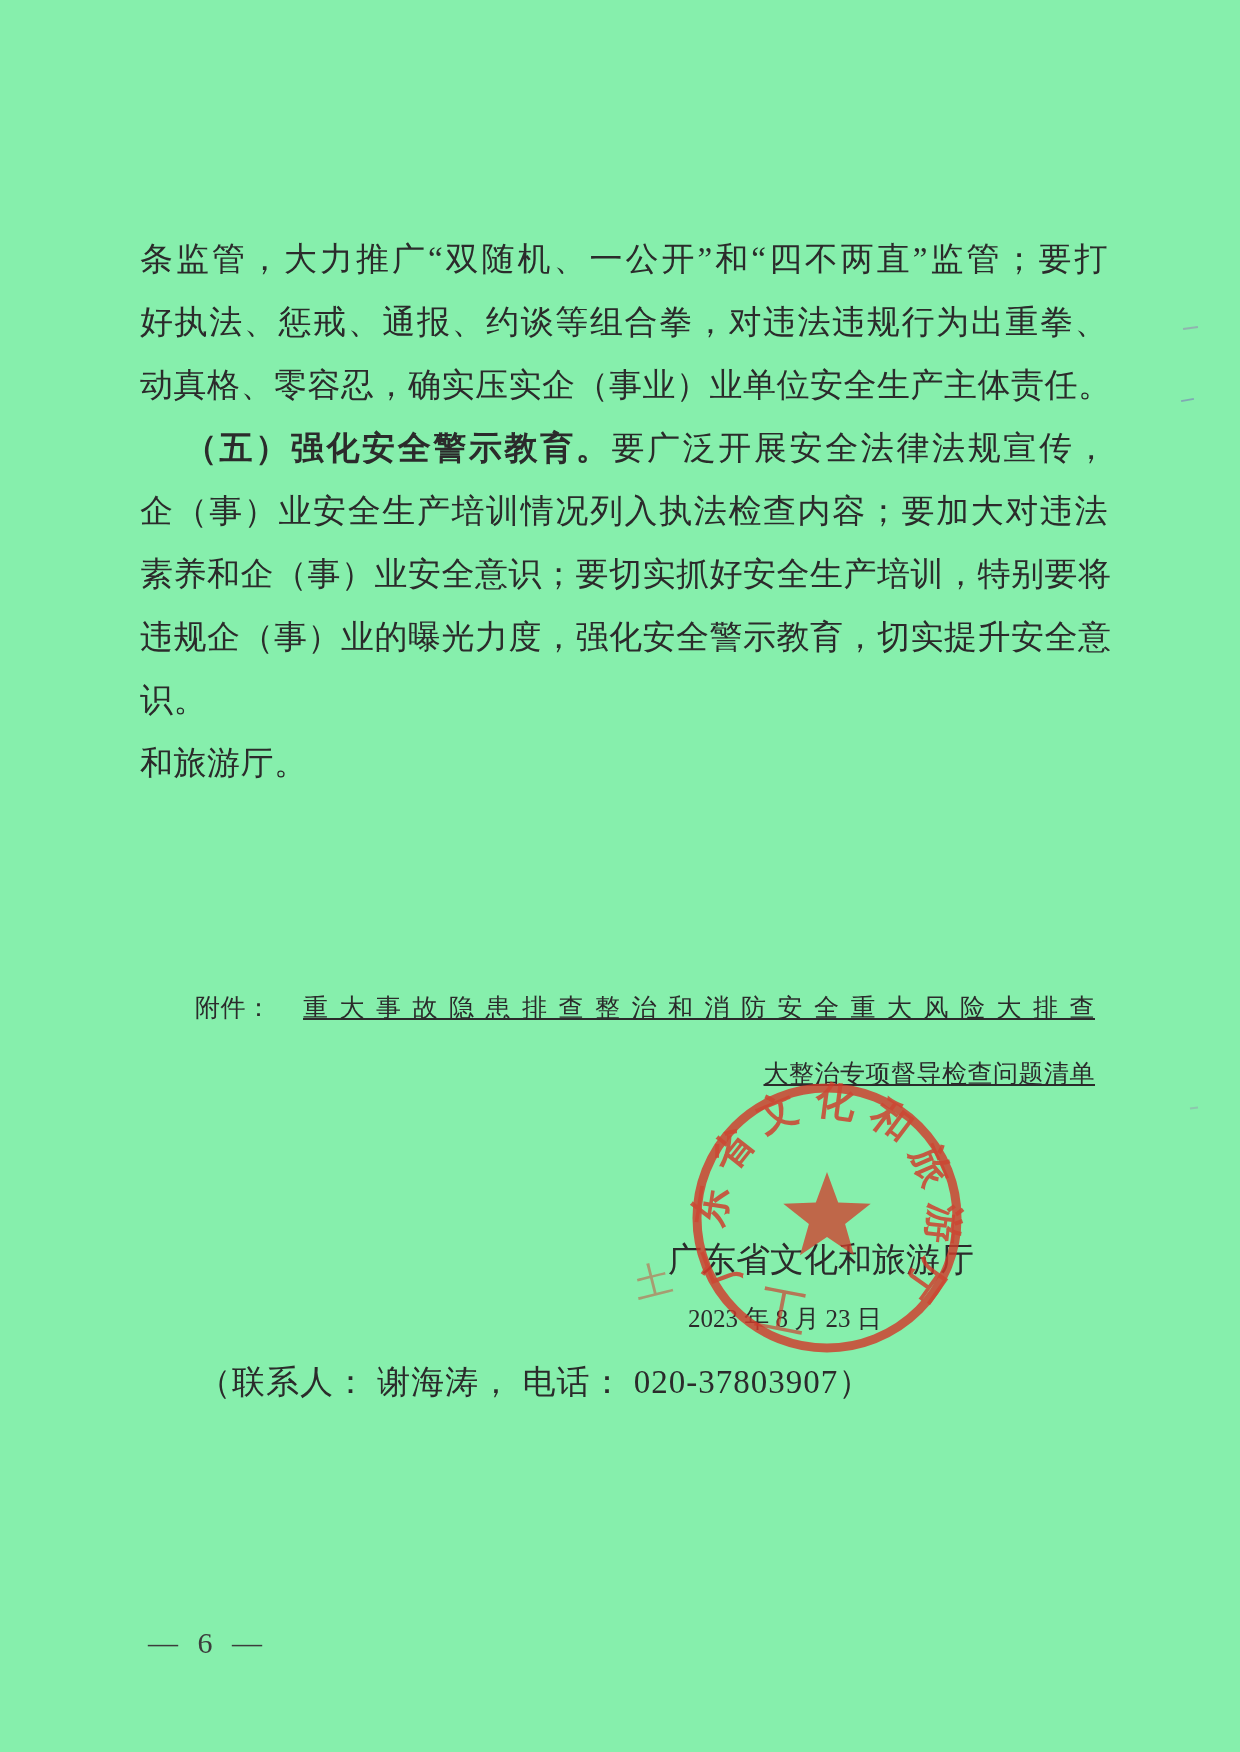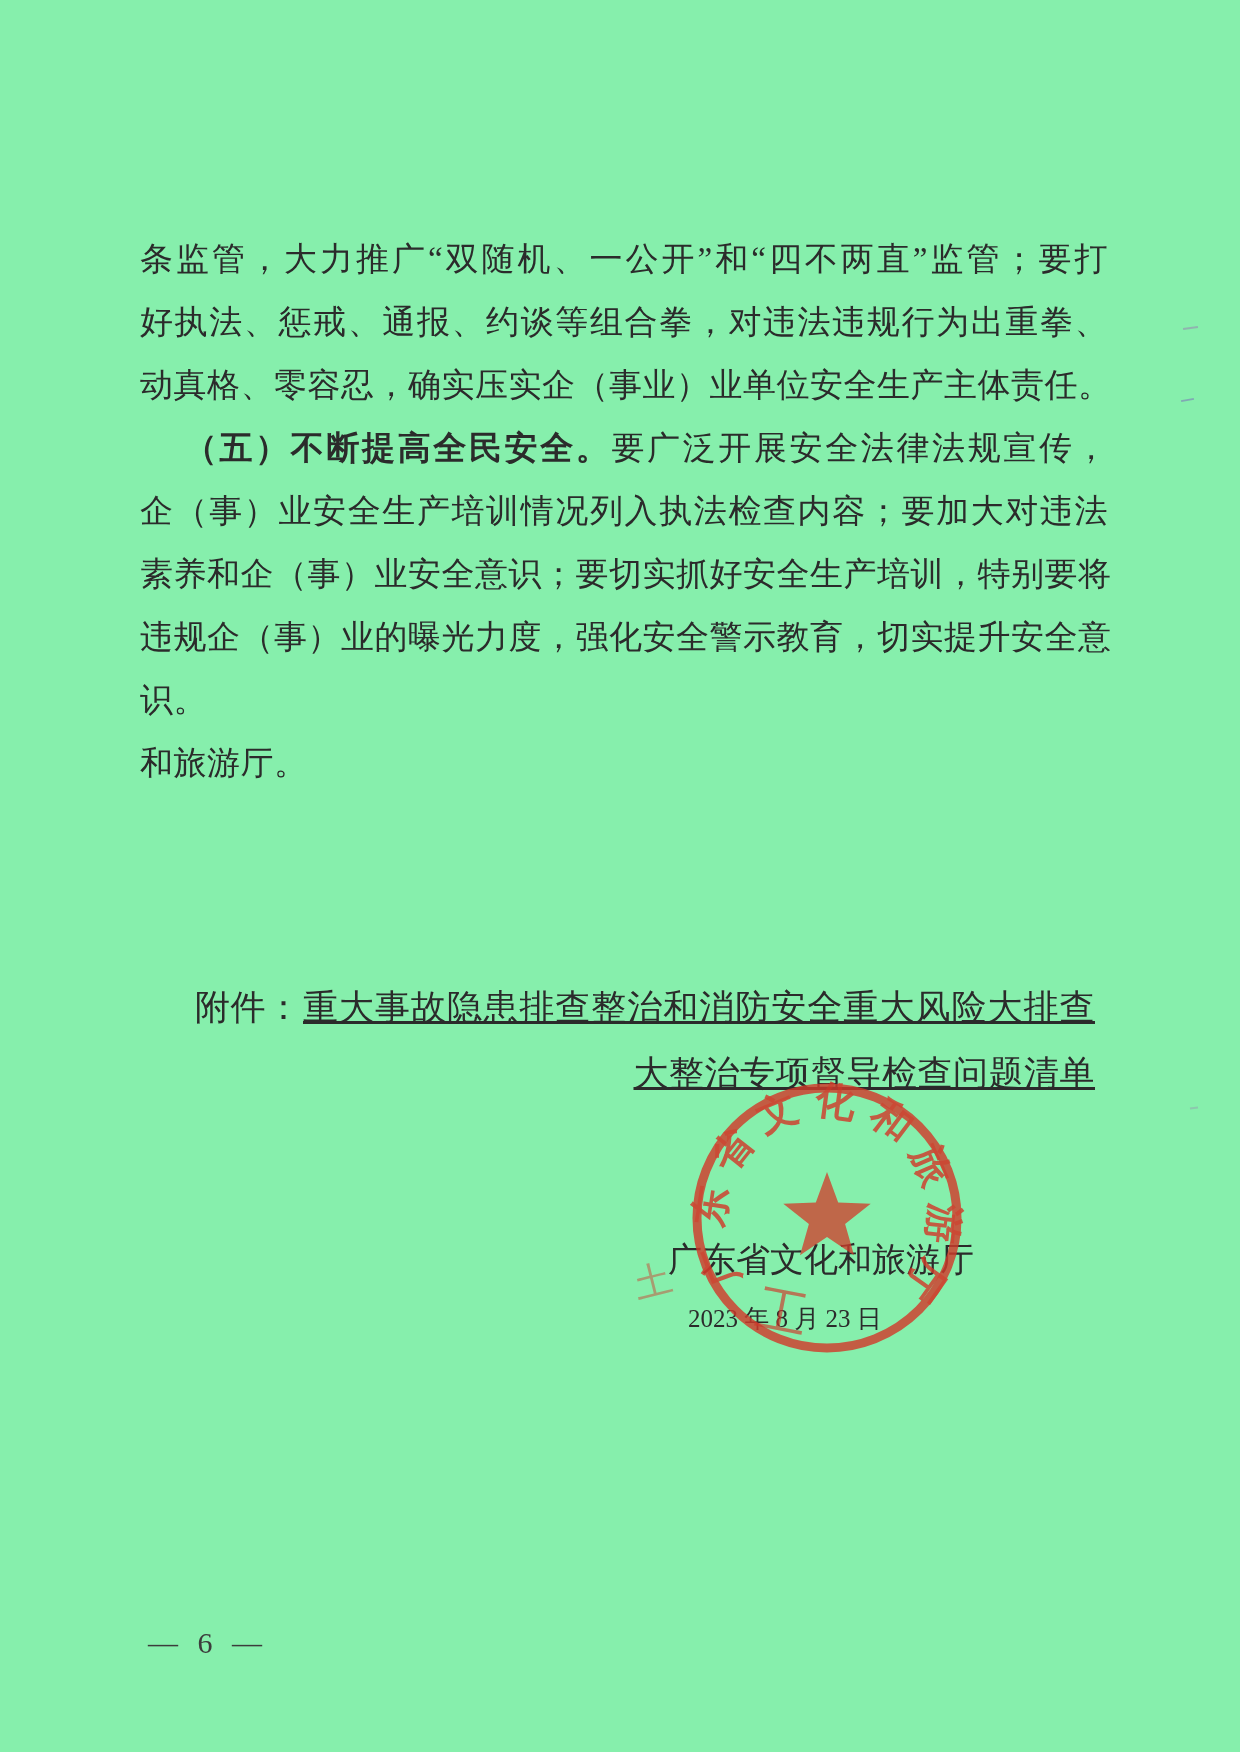--- a/index.html
+++ b/index.html
@@ -25,21 +25,21 @@
     text-justify:inter-character;
     white-space:nowrap;
   }
   .line.short{text-align:left;text-align-last:left;}
   .line.indent{text-indent:44px;}
   .bold{font-weight:700;}
   
   .attachment{
     position:absolute;left:195px;top:975px;
     display:flex;
-    font-size:35px;line-height:66px;color:#2b2b2b;
+    font-size:25px;line-height:66px;color:#2b2b2b;
     letter-spacing:0.5px;
   }
   .attachment .label{width:108px;flex:0 0 auto;}
   .attachment .content{width:792px;text-decoration:underline;}
   .attachment .content .aline1{
     text-align:justify;text-align-last:justify;text-justify:inter-character;
     white-space:nowrap;height:66px;
   }
   .attachment .content .aline2{height:66px;text-align:right;}
   
@@ -89,38 +89,39 @@
 </style>
 </head>
 <body>
 
 <div class="page">
 
   <div class="body-text">
     <div class="line">条监管，大力推广“双随机、一公开”和“四不两直”监管；要打</div>
     <div class="line">好执法、惩戒、通报、约谈等组合拳，对违法违规行为出重拳、</div>
     <div class="line">动真格、零容忍，确实压实企（事业）业单位安全生产主体责任。</div>
-    <div class="line indent"><span class="bold">（五）不断提高全民安全。</span><span>要广泛开展安全法律法规宣传，</span></div>
+    <div class="line indent"><span class="bold">（五）强化安全警示教育。</span><span>要广泛开展安全法律法规宣传，</span></div>
     <div class="line">企（事）业安全生产培训情况列入执法检查内容；要加大对违法</div>
     <div class="line">素养和企（事）业安全意识；要切实抓好安全生产培训，特别要将</div>
     <div class="line">违规企（事）业的曝光力度，强化安全警示教育，切实提升安全意</div>
     <div class="line short">识。</div>
     <div class="line short">和旅游厅。</div>
   </div>
 
   <div class="attachment">
     <div class="label">附件：</div>
     <div class="content">
       <div class="aline1">重大事故隐患排查整治和消防安全重大风险大排查</div>
       <div class="aline2">大整治专项督导检查问题清单</div>
     </div>
   </div>
 
   <div class="org-sign">广东省文化和旅游厅</div>
   <div class="issue-date">2023 年 8 月 23 日</div>
+  <div class="contact">（联系人： 谢海涛， 电话： 020-37803907）</div>
 
   <svg class="seal" viewBox="0 0 278 278">
     <defs>
       <path id="arcpath" d="M 60,205 A 103,103 0 1 1 218,205" fill="none"></path>
     </defs>
     <circle cx="139" cy="139" r="130" fill="none" stroke="#d23a2a" stroke-width="9" opacity="0.88"></circle>
     <polygon points="139,93 150.2,123.6 182.7,124.8 157.1,144.9 166,176.2 139,158 112,176.2 120.9,144.9 95.3,124.8 127.8,123.6" fill="#d23a2a" opacity="0.82"></polygon>
     <text font-size="40" font-weight="bold" fill="#d23a2a" opacity="0.88" letter-spacing="13" font-family="Liberation Serif, serif">
       <textPath href="#arcpath" startOffset="8">广东省文化和旅游厅</textPath>
     </text>

